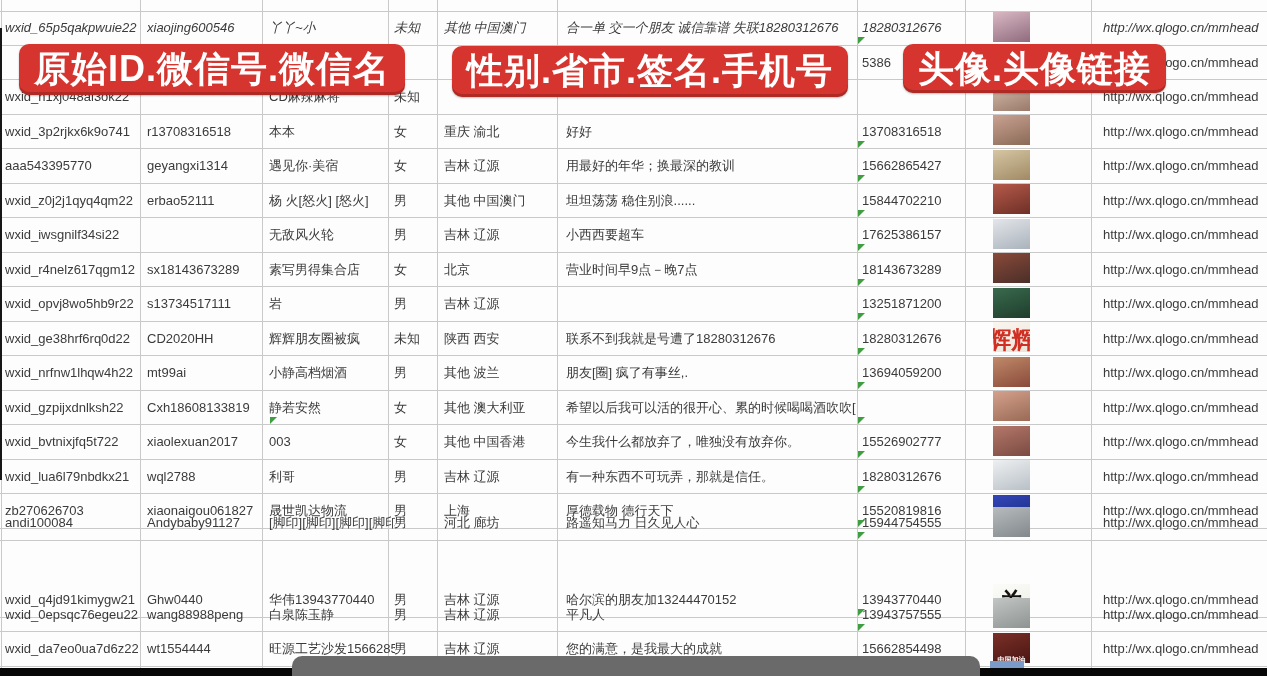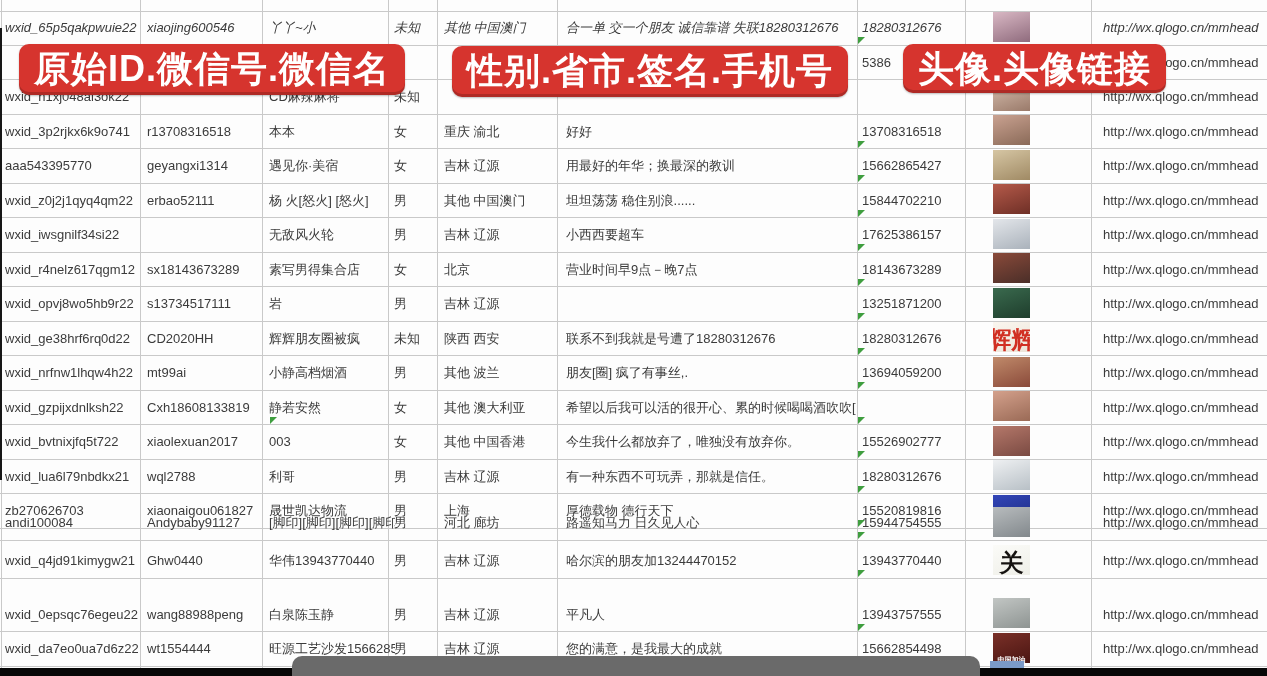--- a/index.html
+++ b/index.html
@@ -292,21 +292,21 @@
       <div class="cell c-region">河北 廊坊</div>
       <div class="cell c-sign">路遥知马力 日久见人心</div>
       <div class="cell c-phone">15944754555</div>
       <div class="avatar" style="background: linear-gradient(160deg, rgb(184, 188, 190), rgb(130, 136, 140));">
           <span></span>
         </div>
       <div class="cell c-url">http://wx.qlogo.cn/mmhead</div>
       <div class="tri"></div>
 
     </div>
-      <div class="row" style="top: 544px; padding-left: 32px;">
+      <div class="row" style="top: 583px; padding-left: 32px;">
       <div class="cell c-wxid">wxid_q4jd91kimygw21</div>
       <div class="cell c-account">Ghw0440</div>
       <div class="cell c-name">华伟13943770440</div>
       <div class="cell c-gender">男</div>
       <div class="cell c-region">吉林 辽源</div>
       <div class="cell c-sign">哈尔滨的朋友加13244470152</div>
       <div class="cell c-phone">13943770440</div>
       <div class="avatar" style="background: linear-gradient(160deg, rgb(251, 251, 248), rgb(239, 239, 232));">
           <span style="color: rgb(21, 18, 16); font-size: 24px;">关</span>
         </div>

